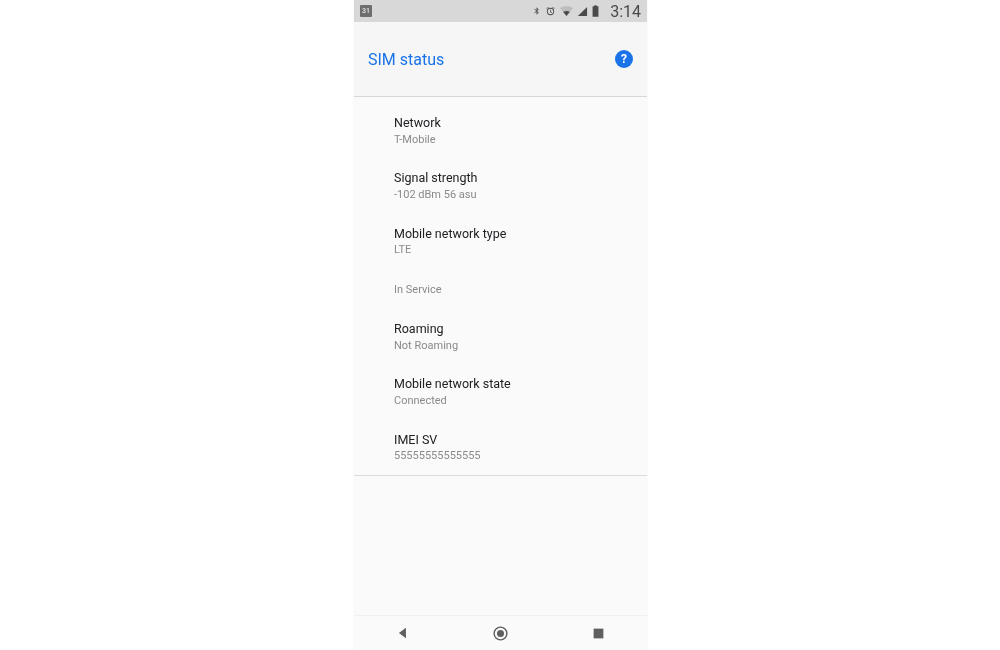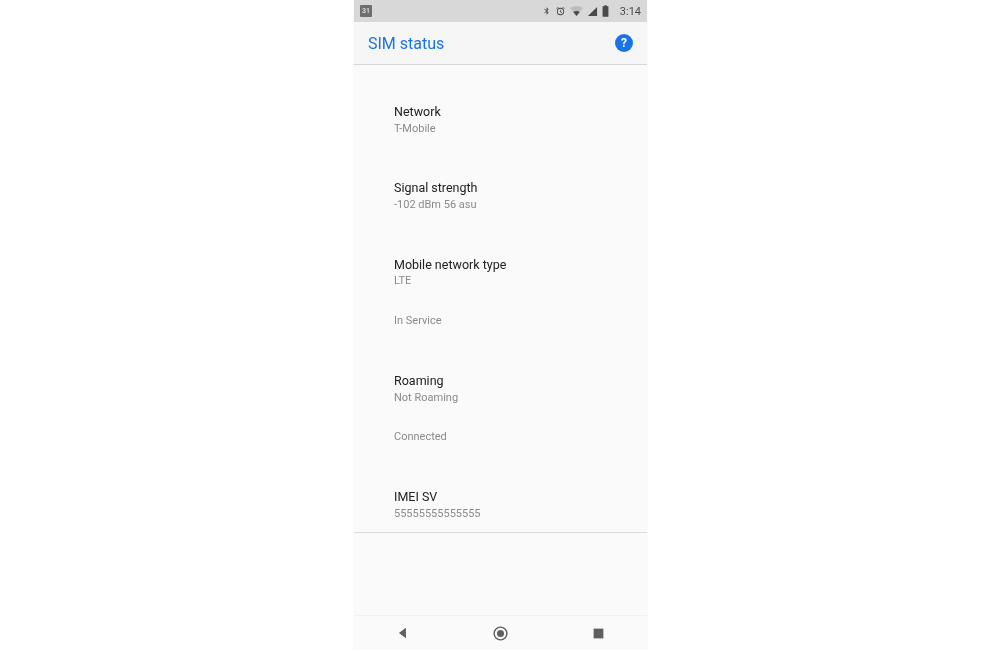--- a/index.html
+++ b/index.html
@@ -1,26 +1,26 @@
 <!DOCTYPE html>
 <html><head>
 <meta charset="utf-8">
 <style>
   html,body{margin:0;padding:0;width:1000px;height:650px;background:#fff;font-family:Roboto,"Helvetica Neue",Arial,sans-serif;}
   .phone{position:absolute;left:354px;top:0;width:293px;height:650px;background:#fafafa;display:flex;flex-direction:column;box-shadow:0 0 0 1px rgba(0,0,0,0.02);}
   .status-bar{height:22px;background:#d8d8d8;display:flex;align-items:center;justify-content:space-between;padding:0 6px;font-size:10px;color:#4a4a4a;}
   .sb-left,.sb-right{display:flex;align-items:center;gap:4px;}
   .sb-icon{display:inline-flex;align-items:center;justify-content:center;}
   .cal-box{width:12px;height:12px;background:#6e6e6e;color:#d8d8d8;font-size:7px;font-weight:700;display:flex;align-items:center;justify-content:center;border-radius:1px;}
-  .app-bar{height:42px;border-bottom:1px solid #d7d7d7;display:flex;align-items:center;justify-content:space-between;padding:0 14px;background:#f6f6f6;}
+  .app-bar{height:42px;border-bottom:1px solid #d7d7d7;display:flex;align-items:center;justify-content:space-between;padding:16px 14px;background:#f6f6f6;}
   .app-title{color:#1a73e8;font-size:16px;font-weight:400;}
   .help-btn{width:18px;height:18px;border-radius:50%;background:#1a73e8;color:#fff;font-size:12px;font-weight:700;display:flex;align-items:center;justify-content:center;cursor:pointer;}
   .content{flex:1;overflow:hidden;padding:6px 0 2px 0;}
   .row{padding:12px 16px 12px 40px;}
-  .row .label{font-size:12.5px;color:#202124;line-height:1.25;margin-top:21px;}
+  .row .label{font-size:12.5px;color:#202124;line-height:1.25;}
   .row .value{font-size:11px;color:#8a8a8a;margin-top:2px;line-height:1.25;}
   .divider{height:1px;background:#dcdcdc;margin:0;}
   .nav-bar{height:34px;display:flex;align-items:center;justify-content:space-around;background:#fafafa;border-top:1px solid rgba(0,0,0,0.04);}
   .nav-btn{width:36px;height:28px;display:flex;align-items:center;justify-content:center;cursor:pointer;}
   svg{display:block;}
 </style>
 </head>
 <body>
 
 <div class="phone">
@@ -51,21 +51,21 @@
       <span class="sb-icon">
         <svg width="11" height="11" viewBox="0 0 24 24">
             <path fill="#4a4a4a" d="M2 22h20V2z"></path>
           </svg>
       </span>
       <span class="sb-icon">
         <svg width="7" height="12" viewBox="0 0 12 20">
             <path fill="#4a4a4a" d="M8 0H4v2H1v18h10V2H8z"></path>
           </svg>
       </span>
-      <span style="font-size:11px;color:#4a4a4a;margin-left:7px;">3:14</span>
+      <span style="font-size:16px;color:#4a4a4a;margin-left:7px;">3:14</span>
     </div>
   </div>
 
   <div class="app-bar">
     <span class="app-title">SIM status</span>
     <span class="help-btn">?</span>
   </div>
 
   <div class="content">
     <div class="row">
@@ -81,20 +81,21 @@
       <div class="value">LTE</div>
     </div>
     <div class="row">
       <div class="value">In Service</div>
     </div>
     <div class="row">
       <div class="label">Roaming</div>
       <div class="value">Not Roaming</div>
     </div>
     <div class="row">
+      <div class="label">Mobile network state</div>
       <div class="value">Connected</div>
     </div>
     <div class="row">
       <div class="label">IMEI SV</div>
       <div class="value">55555555555555</div>
     </div>
     <div class="divider"></div>
   </div>
 
   <div class="nav-bar">

